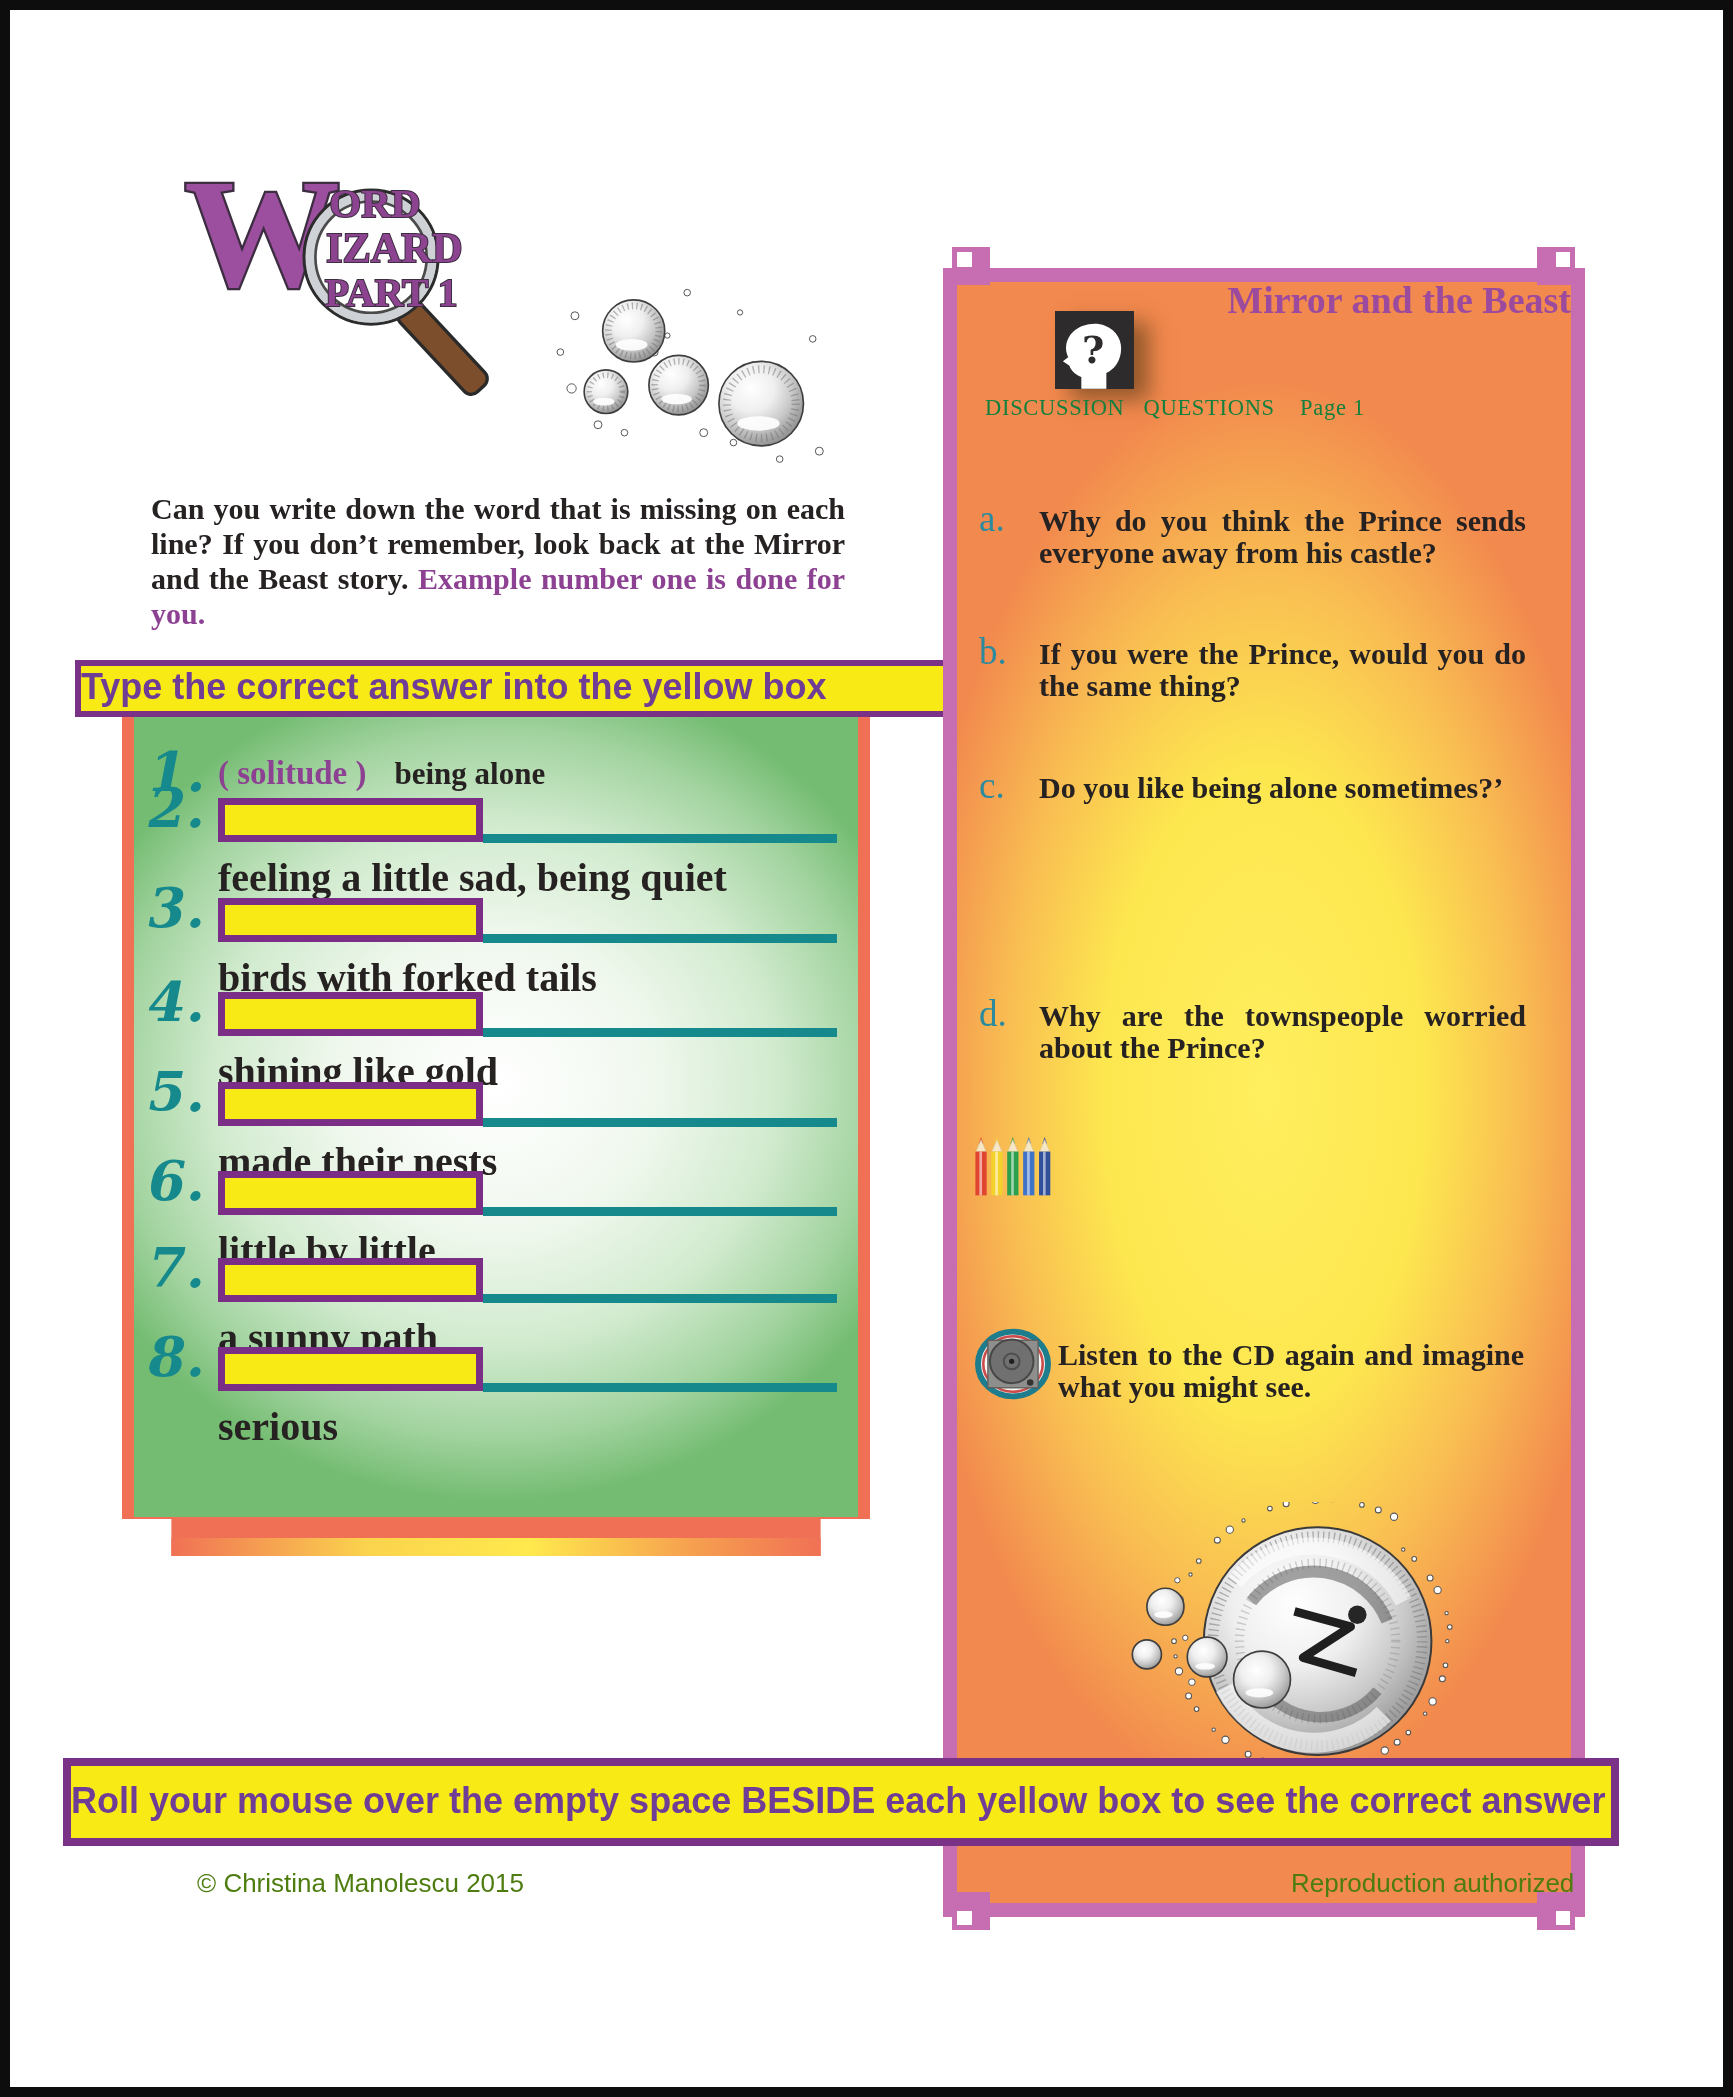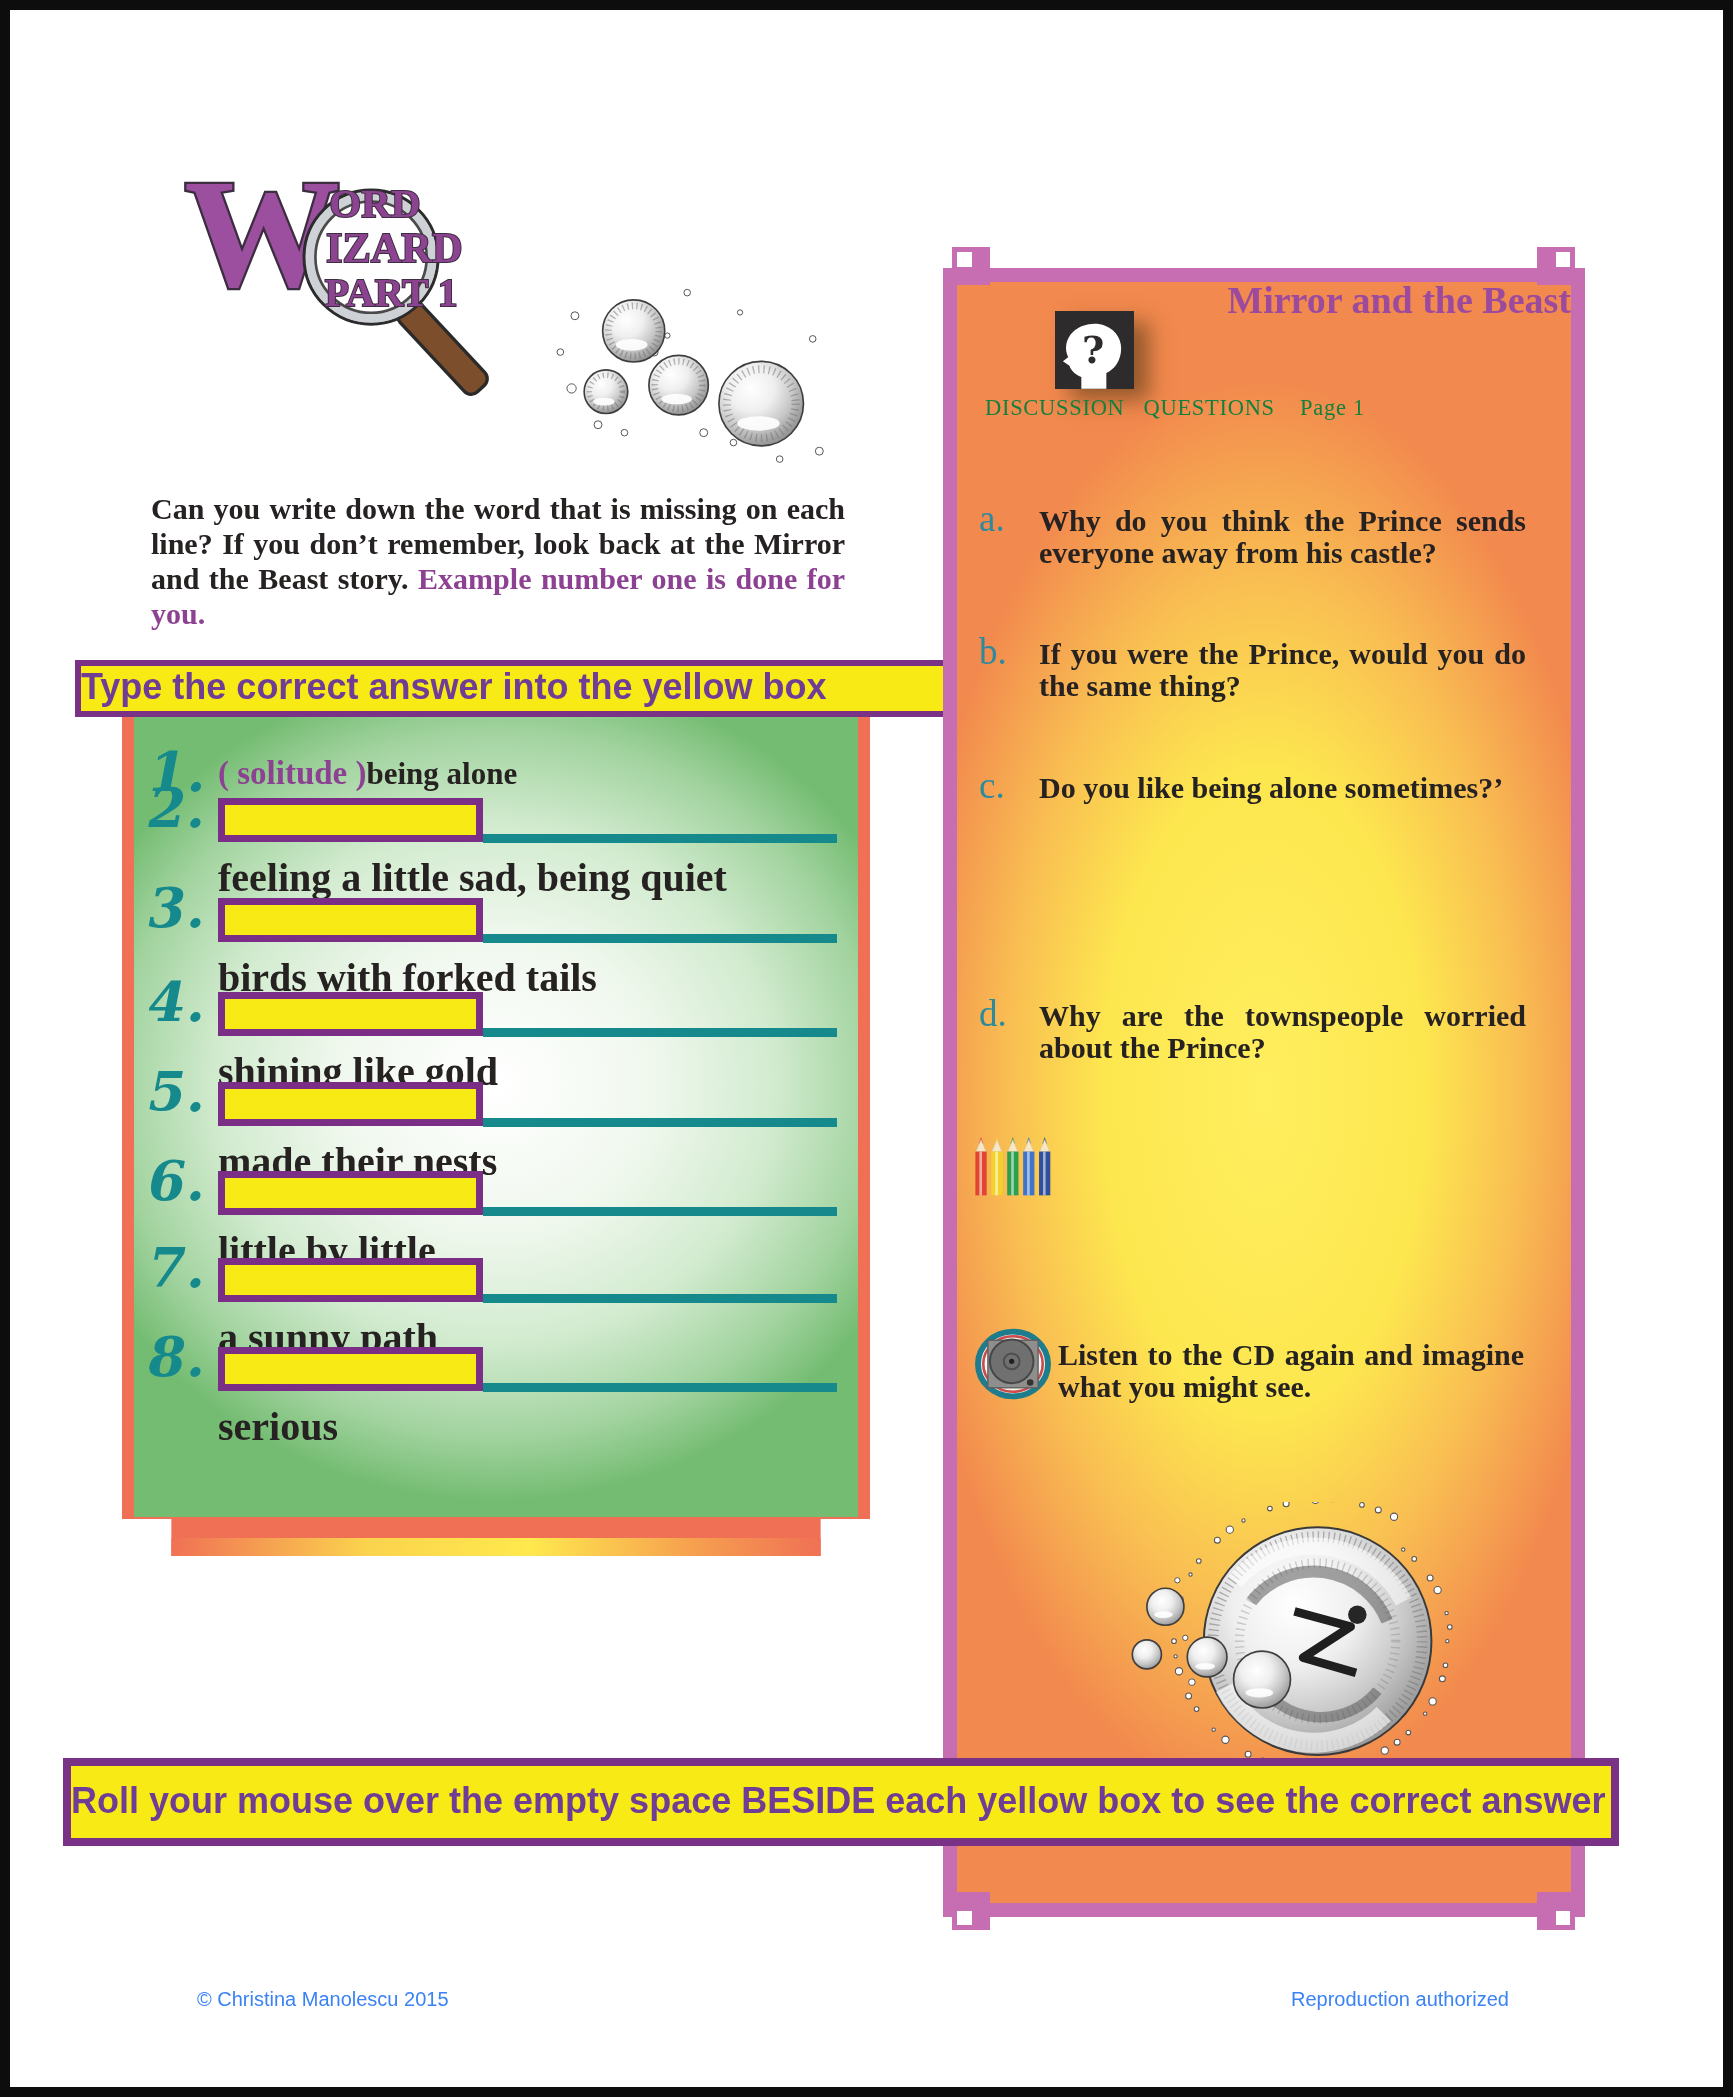--- a/index.html
+++ b/index.html
@@ -37,21 +37,21 @@
         font-style:italic;font-weight:700;font-size:54px;line-height:1;color:var(--teal)}
   .ws-row{position:absolute;left:122px;width:748px;height:101px}
   .ws-box{position:absolute;left:96px;top:0;width:265px;height:44px;background:var(--yellow);
         border:7.3px solid var(--box-border);box-sizing:border-box}
   .ws-line{position:absolute;left:361px;top:36px;width:354px;height:8.6px;background:var(--teal)}
   .ws-clue{position:absolute;left:96px;top:56px;font-weight:700;font-size:40px;
         color:var(--ink);white-space:nowrap}
   .ex-num{left:149px;top:745px}
   .ex-answer{left:218px;top:755px;white-space:nowrap}
   .ex-answer .ans-purple{font-weight:700;font-size:33px;color:var(--purple-text)}
-  .ex-answer .ans-black{font-weight:700;font-size:31px;color:var(--ink);}
+  .ex-answer .ans-black{font-weight:700;font-size:31px;color:var(--ink);margin-left:28px}
 
   
   .frame{left:943px;top:268px;width:642px;height:1649px;box-sizing:border-box;
         border:14.6px solid var(--frame-pink);
         background:radial-gradient(ellipse 58% 44% at 50% 50%, #ffee5e 0%, #fde74f 45%, #f9be52 72%, #f2894e 100%)}
   .tab{width:38px;height:38px;background:var(--frame-pink)}
   .tab .notch{position:absolute;width:14.6px;height:14.6px;background:#ffffff}
   .d-title{left:958px;top:278px;width:613px;text-align:right;font-weight:700;font-size:38px;
         color:var(--purple-heading)}
   .head-icon{left:1055px;top:311px;width:79px;height:78px;background:#2e2b2c;
@@ -64,21 +64,21 @@
         line-height:32px;color:var(--ink);text-align:justify;text-align-last:left}
   .p-text{position:absolute;left:1058px;width:466px;font-weight:700;font-size:30px;
         line-height:32px;color:var(--ink);text-align:justify;text-align-last:left}
 
   
   .banner2{left:63px;top:1758px;width:1556px;height:88px;background:var(--yellow);
         border:8px solid var(--banner-border);box-sizing:border-box;z-index:5;
         font-family:"Liberation Sans",sans-serif;font-weight:700;font-size:36px;
         color:var(--banner-text);line-height:70px}
 
-  .footer{top:1988px;font-family:"Liberation Sans",sans-serif;font-size:20px;color:#3b82f6}
+  .footer{top:1868px;font-family:"Liberation Sans",sans-serif;font-size:26px;color:#4d7c0f}
 </style>
 </head>
 <body>
 
 <div class="page" id="page">
 
   <svg class="abs" style="left:179px;top:159px" width="351" height="285" viewBox="0 0 530 430">
     <text x="8" y="192" font-family="Liberation Serif,serif" font-weight="bold" font-size="235" fill="#9b4f9e" stroke="#3d2d41" stroke-width="7" paint-order="stroke">W</text>
     <g>
       <rect x="350" y="210" width="170" height="42" rx="14" fill="#7d4e2b" stroke="#2a2a2a" stroke-width="5" transform="rotate(47 355 215)"></rect>

